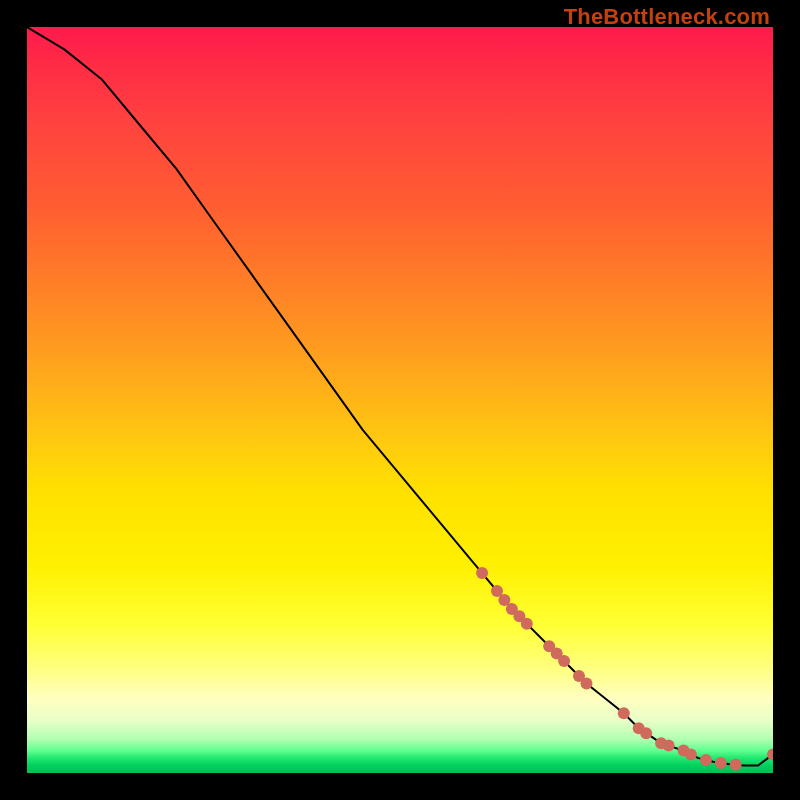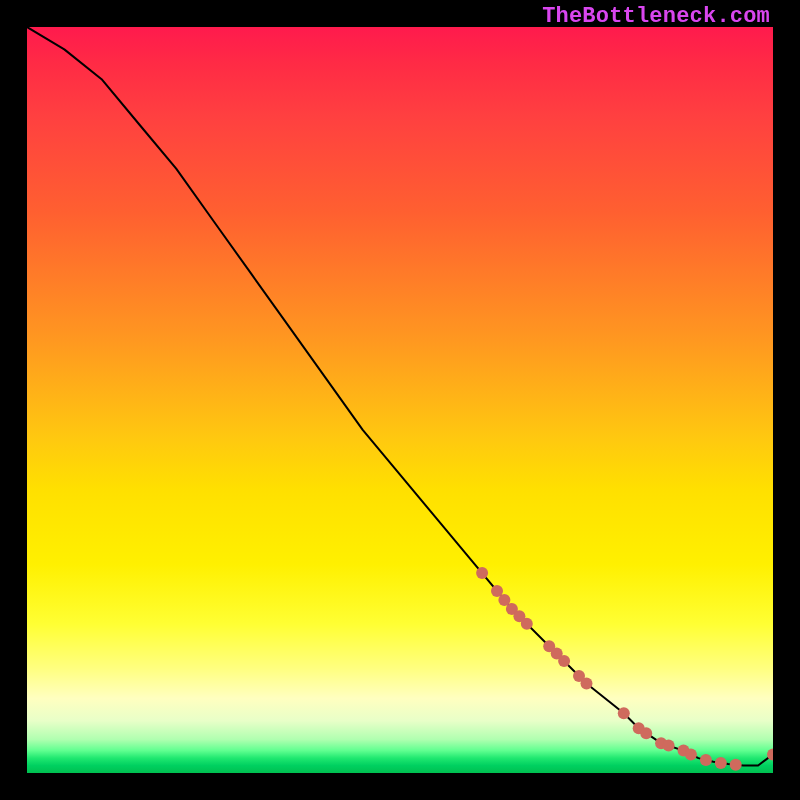--- a/index.html
+++ b/index.html
@@ -46,24 +46,24 @@
     left: 0;
     top: 0;
     width: 746px;
     height: 746px;
     pointer-events: none;
   }
   .watermark {
     position: absolute;
     top: 4px;
     right: 30px;
-    font-family: Liberation Mono, monospace;
+    font-family: Liberation Sans, sans-serif;
     font-size: 22px;
     font-weight: 600;
-    color: #d946ef;
+    color: #c2410c;
     letter-spacing: 0.2px;
   }
 </style>
 </head>
 <body>
 
 <div class="chart-container">
   <div class="watermark">TheBottleneck.com</div>
   <div class="plot-area">
     <svg class="curve" viewBox="0 0 746 746" preserveAspectRatio="none">

